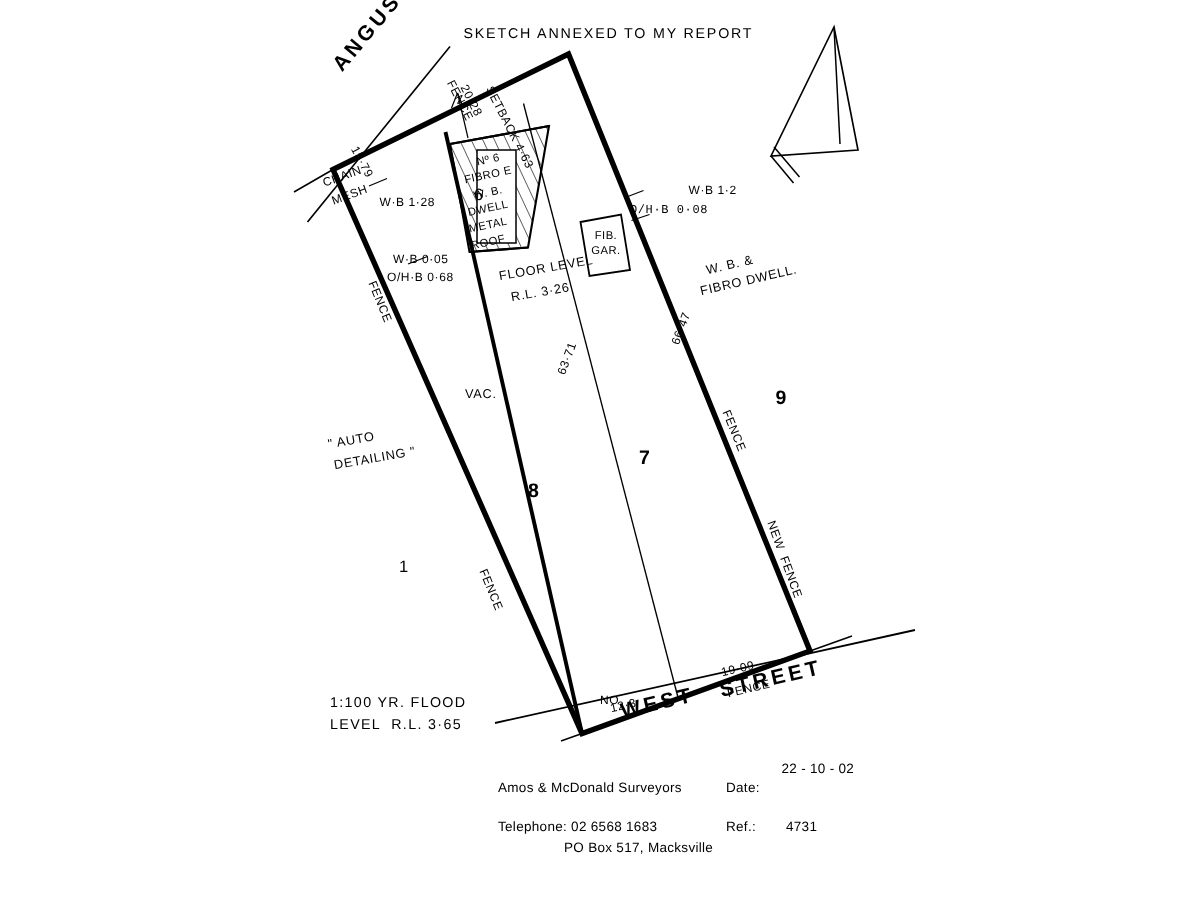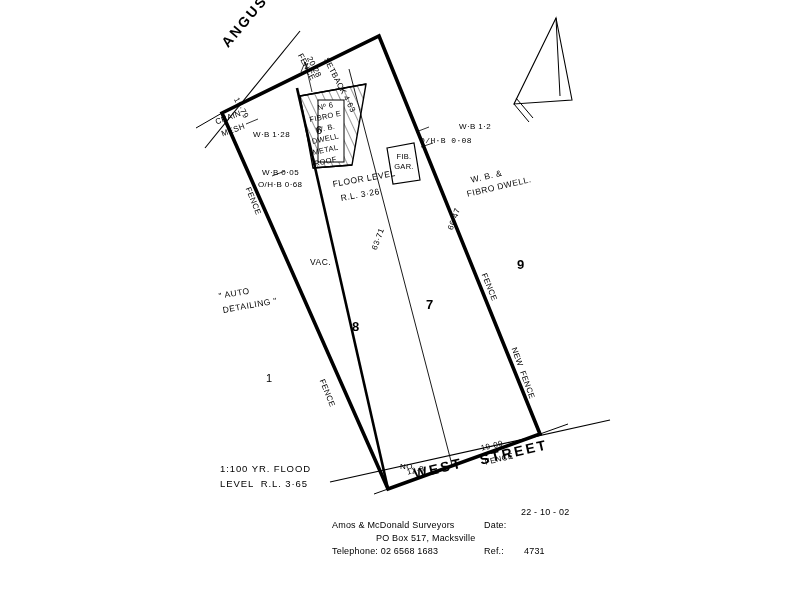--- a/index.html
+++ b/index.html
@@ -132,20 +132,21 @@
     </g>
 
     <g stroke="#000" stroke-width="0.8">
       <path d="M246 124 L258 119"></path>
       <path d="M272 176 L285 171"></path>
       <path d="M416 132 L429 127"></path>
       <path d="M421 147 L433 143"></path>
     </g>
   </svg>
 
+  <div class="lbl title" style="left:309px; top:18px;">SKETCH ANNEXED TO MY REPORT</div>
 
   <div class="lbl road" style="left:218px; top:40px; transform:rotate(-50deg); transform-origin:left top;">ANGUS   LANE</div>
   <div class="lbl road" style="left:412px; top:466px; transform:rotate(-13deg); transform-origin:left top;">WEST</div>
   <div class="lbl road" style="left:478px; top:452px; transform:rotate(-13deg); transform-origin:left top;">STREET</div>
 
   <div class="lbl lot" style="left:352px; top:320px;">8</div>
   <div class="lbl lot" style="left:426px; top:298px;">7</div>
   <div class="lbl lot-small" style="left:316px; top:124px;">6</div>
   <div class="lbl lot" style="left:517px; top:258px;">9</div>
   <div class="lbl lot-small" style="left:266px; top:372px;">1</div>
@@ -192,21 +193,21 @@
   <div class="lbl dim" style="left:220px; top:130px; transform:rotate(-20deg); transform-origin:left top;">MESH</div>
 
   <div class="lbl note" style="left:310px; top:258px;">VAC.</div>
   <div class="lbl note" style="left:218px; top:292px; transform:rotate(-10deg); transform-origin:left top;">" AUTO</div>
   <div class="lbl note" style="left:222px; top:306px; transform:rotate(-10deg); transform-origin:left top;">DETAILING "</div>
 
   <div class="lbl flood" style="left:220px; top:462px;">1:100 YR. FLOOD</div>
   <div class="lbl flood" style="left:220px; top:477px;">LEVEL  R.L. 3·65</div>
 
   <div class="lbl footer" style="left:332px; top:519px;">Amos &amp; McDonald Surveyors</div>
-  <div class="lbl footer" style="left:344px; top:532px;padding-left:32px;">PO Box 517, Macksville</div>
+  <div class="lbl footer" style="left:344px; top:559px;padding-left:32px;">PO Box 517, Macksville</div>
   <div class="lbl footer" style="left:332px; top:545px;">Telephone: 02 6568 1683</div>
 
   <div class="lbl footer" style="left:484px; top:519px;">Date:</div>
   <div class="lbl footer" style="left:521px; top:506px;">22 - 10 - 02</div>
   <div class="lbl footer" style="left:484px; top:545px;">Ref.:</div>
   <div class="lbl footer" style="left:524px; top:545px;">4731</div>
 
 </div>
 
 </body></html>

